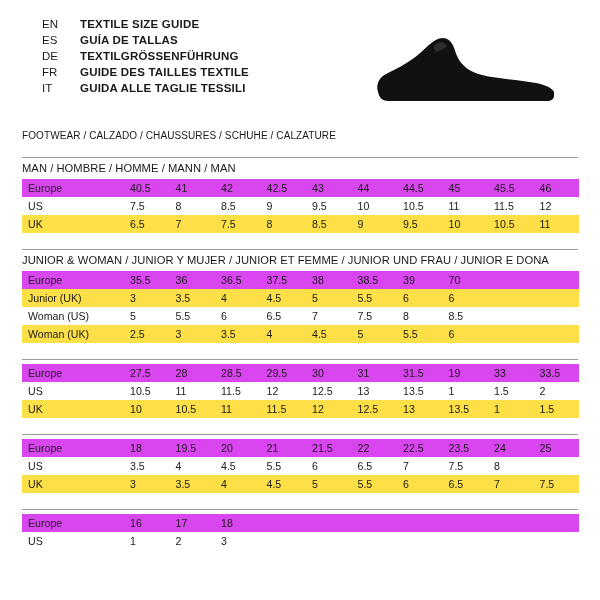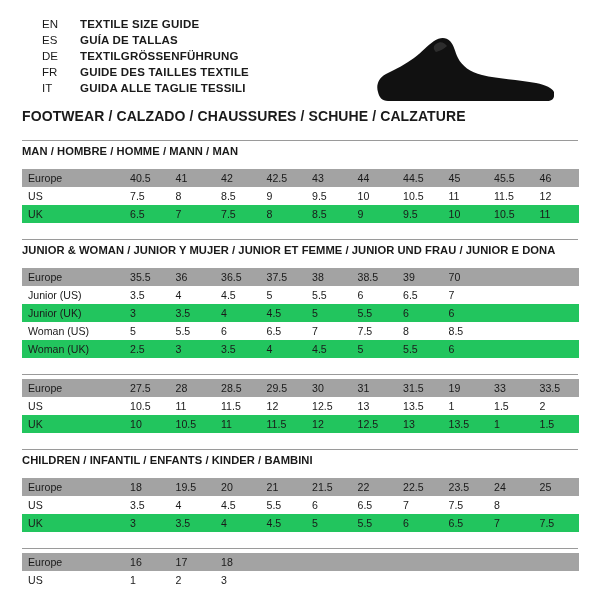--- a/index.html
+++ b/index.html
@@ -49,59 +49,59 @@
 
   .shoe {
     position: absolute;
     right: 18px;
     top: 18px;
     width: 190px;
     height: 72px;
   }
 
   .footwear-title {
-    font-size: 14px;
-    font-weight: bold;
+    font-size: 10px;
+    font-weight: normal;
     letter-spacing: 0.1px;
-    margin-top: 0;
+    margin-top: 22px;
     margin-bottom: 0;
   }
 
   
   .section {
     margin-top: 16px;
   }
   .section-title {
     font-size: 11.2px;
-    font-weight: bold;
-    padding-bottom: 12px;
+    font-weight: normal;
+    padding-bottom: 5px;
     letter-spacing: 0.05px;
   }
   table.size {
     border-collapse: collapse;
     table-layout: fixed;
     width: 557px;
   }
   table.size td {
     font-size: 10.6px;
     height: 18px;
     line-height: 18px;
     padding: 0 0 0 6px;
     color: #1a1a1a;
     white-space: nowrap;
     overflow: hidden;
   }
   table.size tr.shaded td {
-    background: #a3a3a3;
+    background: #d946ef;
   }
   table.size tr.plain td {
     background: #ffffff;
   }
   table.size tr.alt td {
-    background: #22c55e;
+    background: #fde047;
   }
   td.rowlabel {
     width: 96px;
   }
 
   
   .rule {
     border-top: 1px solid #9a9a9a;
     margin-bottom: 4px;
   }
@@ -201,33 +201,20 @@
             <tr class="shaded">
               <td class="rowlabel">Europe</td>
               <td>35.5</td>
               <td>36</td>
               <td>36.5</td>
               <td>37.5</td>
               <td>38</td>
               <td>38.5</td>
               <td>39</td>
               <td>70</td>
-              <td></td>
-              <td></td>
-            </tr>
-            <tr class="plain">
-              <td class="rowlabel">Junior (US)</td>
-              <td>3.5</td>
-              <td>4</td>
-              <td>4.5</td>
-              <td>5</td>
-              <td>5.5</td>
-              <td>6</td>
-              <td>6.5</td>
-              <td>7</td>
               <td></td>
               <td></td>
             </tr>
             <tr class="alt">
               <td class="rowlabel">Junior (UK)</td>
               <td>3</td>
               <td>3.5</td>
               <td>4</td>
               <td>4.5</td>
               <td>5</td>
@@ -307,21 +294,20 @@
               <td>13</td>
               <td>13.5</td>
               <td>1</td>
               <td>1.5</td>
             </tr>
           </tbody>
         </table>
       </div>
       <div class="section">
         <div class="rule"></div>
-        <div class="section-title">CHILDREN / INFANTIL / ENFANTS / KINDER / BAMBINI</div>
         <table class="size">
           <tbody>
             <tr class="shaded">
               <td class="rowlabel">Europe</td>
               <td>18</td>
               <td>19.5</td>
               <td>20</td>
               <td>21</td>
               <td>21.5</td>
               <td>22</td>

